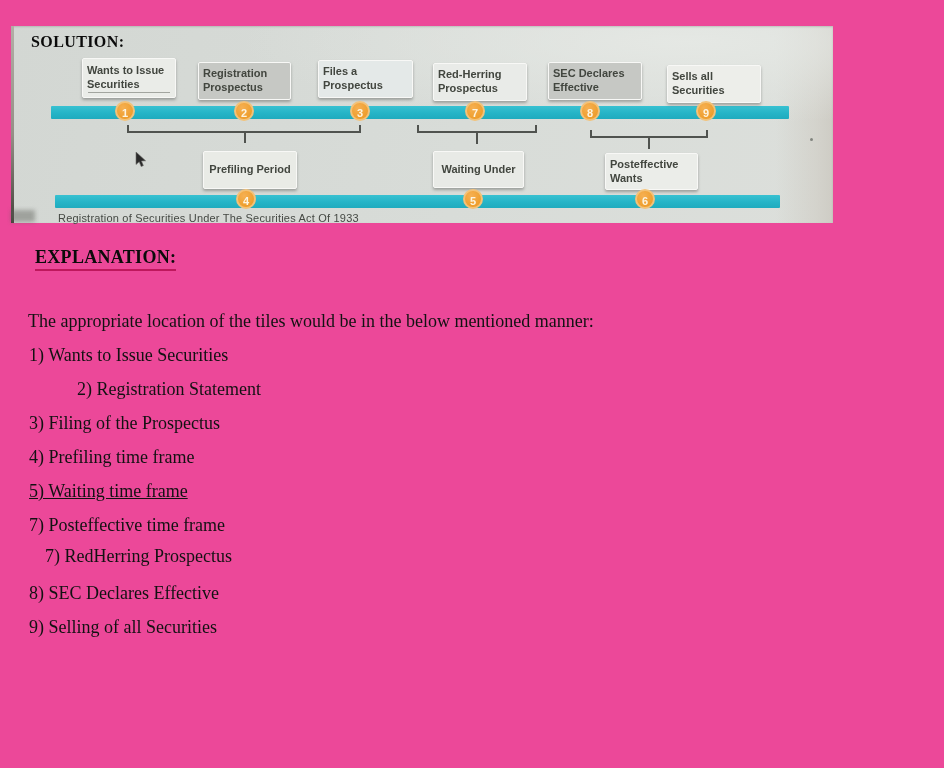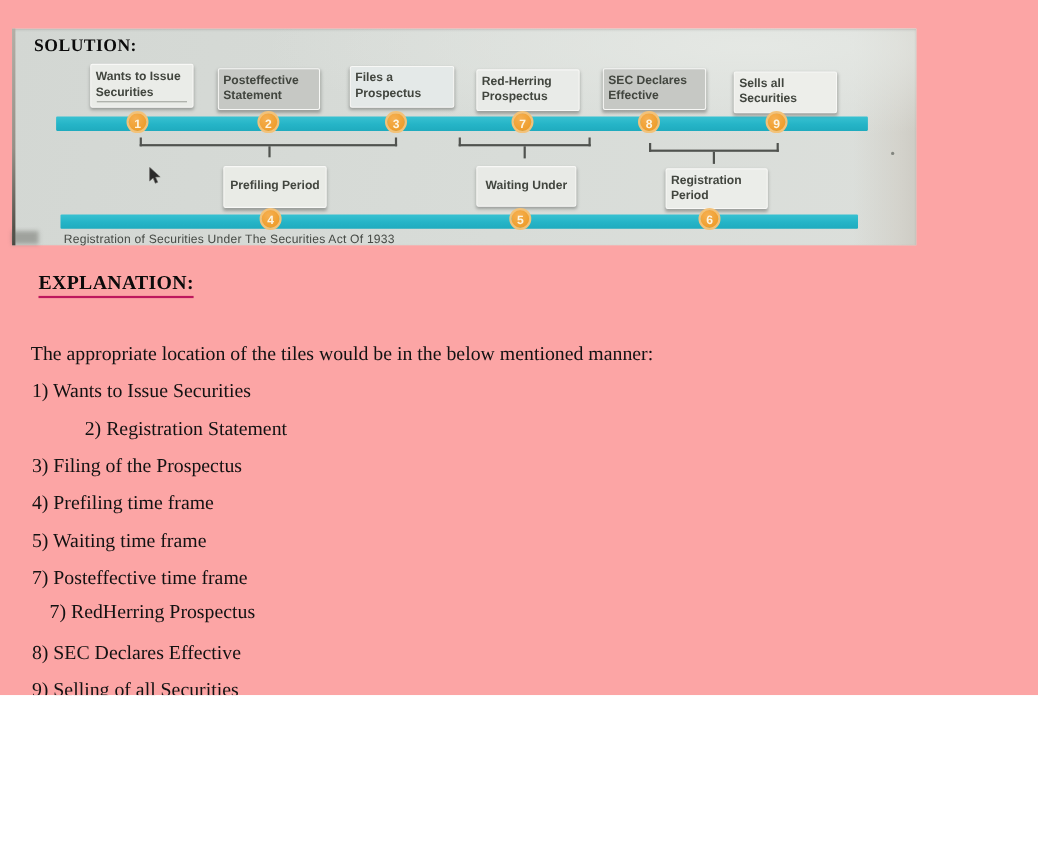--- a/index.html
+++ b/index.html
@@ -1,19 +1,19 @@
 <!DOCTYPE html>
 <html><head>
 <meta charset="utf-8">
 <style>
   * { box-sizing: border-box; }
   html,body { margin:0; padding:0; background:#ffffff; }
   .page {
-    position:relative; width:944px; height:632px; overflow:hidden;
-    background:#fca5a5;
+    position:relative; width:944px; height:768px; overflow:hidden;
+    background:#ec4899;
     font-family:"Liberation Serif", serif;
   }
 
   
   .photo {
     position:absolute; left:11px; top:26px; width:822px; height:197px;
     background:
       radial-gradient(90% 70% at 82% 8%, rgba(230,233,229,.9) 0%, rgba(230,233,229,0) 60%),
       linear-gradient(to right, rgba(0,0,0,0) 0%, rgba(0,0,0,0) 93%, rgba(205,201,192,.55) 98%, rgba(200,196,187,.7) 100%),
       linear-gradient(100deg, #d3d7d3 0%, #d8dcd8 55%, #dcdfdb 100%);
@@ -106,21 +106,21 @@
 
     <div class="sol-heading">SOLUTION:</div>
 
     <div class="bar" style="left:40px; top:80px; width:738px;"></div>
 
     <div class="tile" style="left:71px; top:32px; width:94px; height:40px;">
       <span>Wants to Issue Securities</span>
       <i class="underline-mark"></i>
     </div>
     <div class="tile gray" style="left:187px; top:36px; width:93px; height:38px;">
-      <span>Posteffective Statement</span>
+      <span>Registration Prospectus</span>
     </div>
     <div class="tile" style="left:307px; top:34px; width:95px; height:38px; background:#e4e9e8;">
       <span>Files a Prospectus</span>
     </div>
     <div class="tile" style="left:422px; top:37px; width:94px; height:38px; background:#e9ebe8;">
       <span>Red-Herring Prospectus</span>
     </div>
     <div class="tile gray" style="left:537px; top:36px; width:94px; height:38px;">
       <span>SEC Declares Effective</span>
     </div>
@@ -144,21 +144,21 @@
     <div class="bracket" style="left:579px; top:104px; width:118px;"></div>
     <div class="stem" style="left:637px; top:112px; height:11px;"></div>
 
     <div class="tile" style="left:192px; top:125px; width:94px; height:38px; background:#e9ebe6;">
       <span>Prefiling Period</span>
     </div>
     <div class="tile" style="left:422px; top:125px; width:91px; height:37px; background:#e8eae6;">
       <span>Waiting Under</span>
     </div>
     <div class="tile" style="left:594px; top:127px; width:93px; height:37px; background:#ebede9;">
-      <span>Registration Period</span>
+      <span>Posteffective Wants</span>
     </div>
 
     <div class="bar" style="left:44px; top:169px; width:725px;"></div>
 
     <div class="marker" style="left:225px; top:163px;">4</div>
     <div class="marker" style="left:452px; top:163px;">5</div>
     <div class="marker" style="left:624px; top:163px;">6</div>
 
     <div class="caption">Registration of Securities Under The Securities Act Of 1933</div>
 
@@ -167,19 +167,19 @@
     </svg>
   </div>
 
   <div class="exp-heading">EXPLANATION:</div>
   <div class="intro">The appropriate location of the tiles would be in the below mentioned manner:</div>
 
   <div class="exp-item" style="top:345px;">1) Wants to Issue Securities</div>
   <div class="exp-item" style="top:379px;margin-left:48px;">2) Registration Statement</div>
   <div class="exp-item" style="top:413px;">3) Filing of the Prospectus</div>
   <div class="exp-item" style="top:447px;">4) Prefiling time frame</div>
-  <div class="exp-item" style="top:481px;">5) Waiting time frame</div>
+  <div class="exp-item" style="top:481px;text-decoration:underline;">5) Waiting time frame</div>
   <div class="exp-item" style="top:515px;">7) Posteffective time frame</div>
   <div class="exp-item" style="top:546px;margin-left:16px;">7) RedHerring Prospectus</div>
   <div class="exp-item" style="top:583px;">8) SEC Declares Effective</div>
   <div class="exp-item" style="top:617px;">9) Selling of all Securities</div>
 
 </div>
 
 </body></html>

